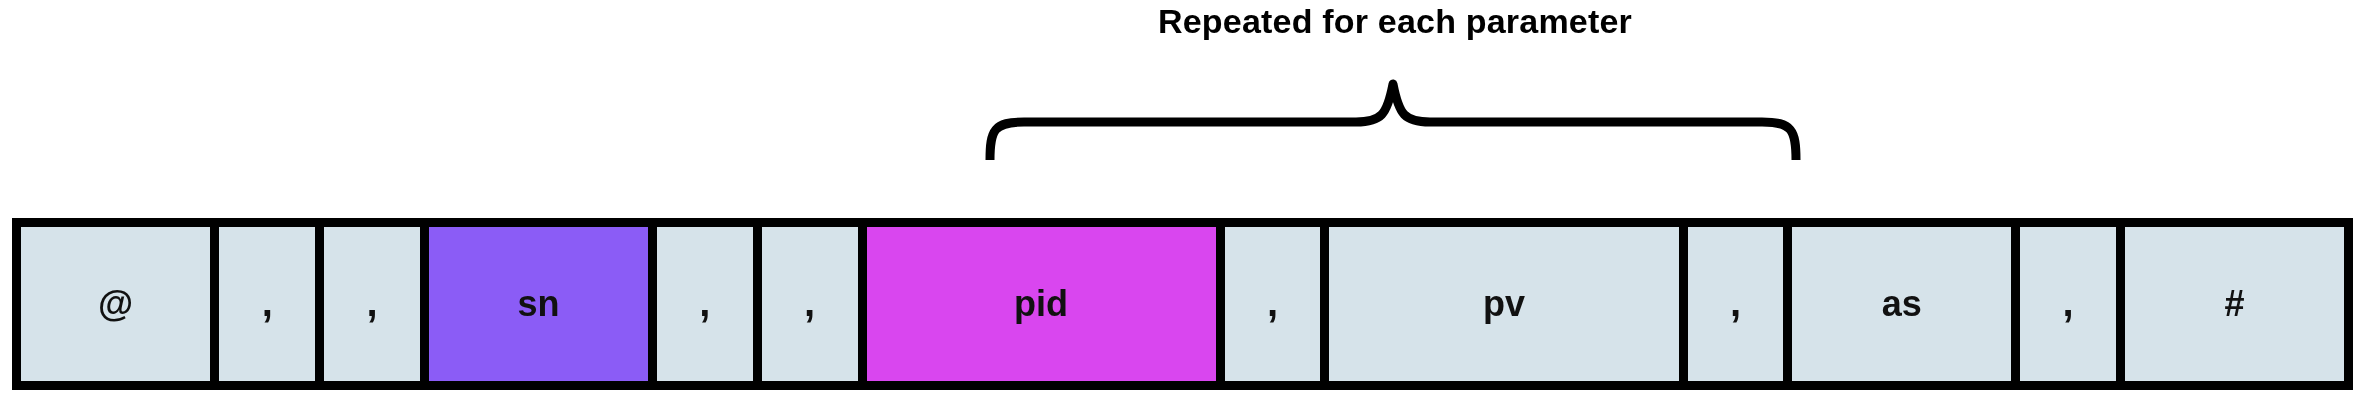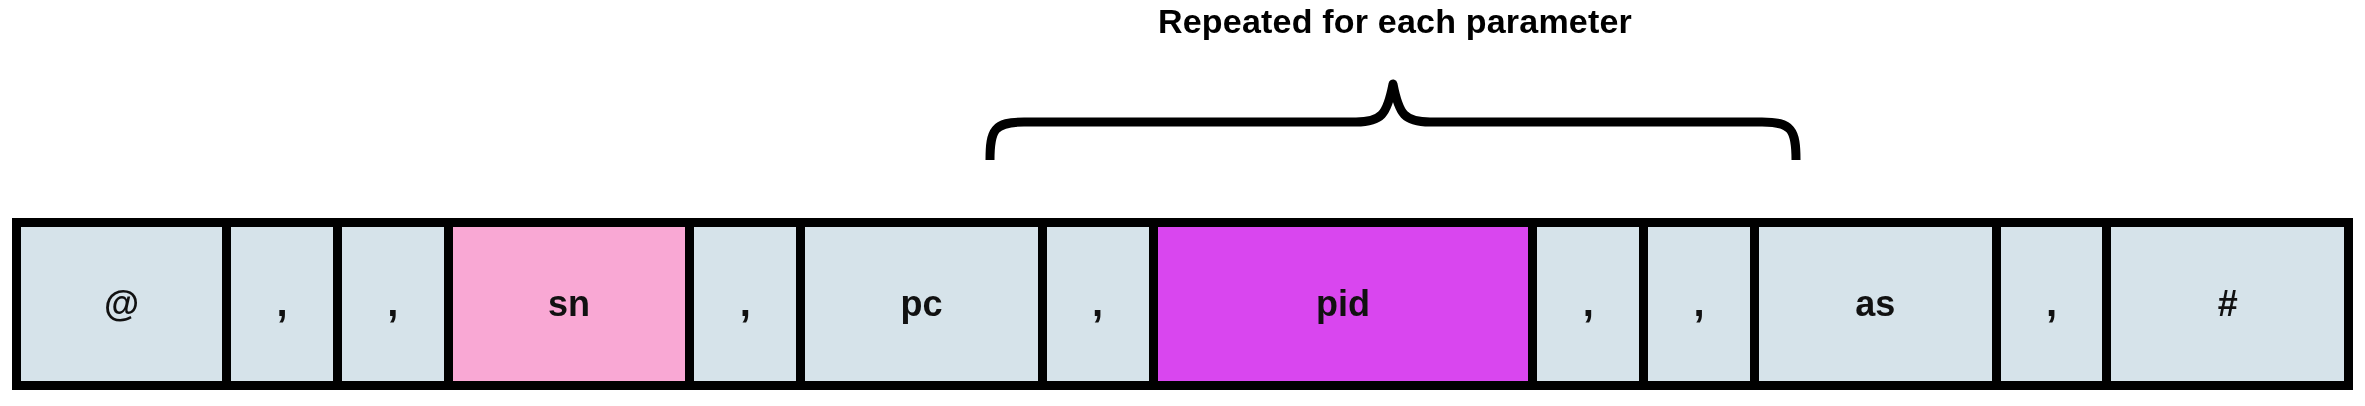--- a/index.html
+++ b/index.html
@@ -108,32 +108,32 @@
 
   <div class="frame-table" style="border-color: rgb(0, 0, 0);">
 
   <div class="frame-cell" style="flex: 160 0 0px; background: rgb(214, 227, 234); border-left-color: rgb(0, 0, 0);">@</div>
       <div class="frame-cell" style="flex: 81 0 0px; background: rgb(214, 227, 234); border-left-color: rgb(0, 0, 0);">
         <span class="cell-sep">,</span>
       </div>
       <div class="frame-cell" style="flex: 81 0 0px; background: rgb(214, 227, 234); border-left-color: rgb(0, 0, 0);">
         <span class="cell-sep">,</span>
       </div>
-      <div class="frame-cell" style="flex: 185 0 0px; background: #f9a8d4; border-left-color: rgb(0, 0, 0);">sn</div>
+      <div class="frame-cell" style="flex: 185 0 0px; background: #8b5cf6; border-left-color: rgb(0, 0, 0);">sn</div>
       <div class="frame-cell" style="flex: 81 0 0px; background: rgb(214, 227, 234); border-left-color: rgb(0, 0, 0);">
         <span class="cell-sep">,</span>
       </div>
-      <div class="frame-cell" style="flex: 185 0 0px; background: rgb(214, 227, 234); border-left-color: rgb(0, 0, 0);">pc</div>
       <div class="frame-cell" style="flex: 81 0 0px; background: rgb(214, 227, 234); border-left-color: rgb(0, 0, 0);">
         <span class="cell-sep">,</span>
       </div>
       <div class="frame-cell" style="flex: 295 0 0px; background: #d946ef; border-left-color: rgb(0, 0, 0);">pid</div>
       <div class="frame-cell" style="flex: 81 0 0px; background: rgb(214, 227, 234); border-left-color: rgb(0, 0, 0);">
         <span class="cell-sep">,</span>
       </div>
+      <div class="frame-cell" style="flex: 295 0 0px; background: rgb(214, 227, 234); border-left-color: rgb(0, 0, 0);">pv</div>
       <div class="frame-cell" style="flex: 81 0 0px; background: rgb(214, 227, 234); border-left-color: rgb(0, 0, 0);">
         <span class="cell-sep">,</span>
       </div>
       <div class="frame-cell" style="flex: 185 0 0px; background: rgb(214, 227, 234); border-left-color: rgb(0, 0, 0);">as</div>
       <div class="frame-cell" style="flex: 81 0 0px; background: rgb(214, 227, 234); border-left-color: rgb(0, 0, 0);">
         <span class="cell-sep">,</span>
       </div>
       <div class="frame-cell" style="flex: 185 0 0px; background: rgb(214, 227, 234); border-left-color: rgb(0, 0, 0);">#</div>
     </div>
 

